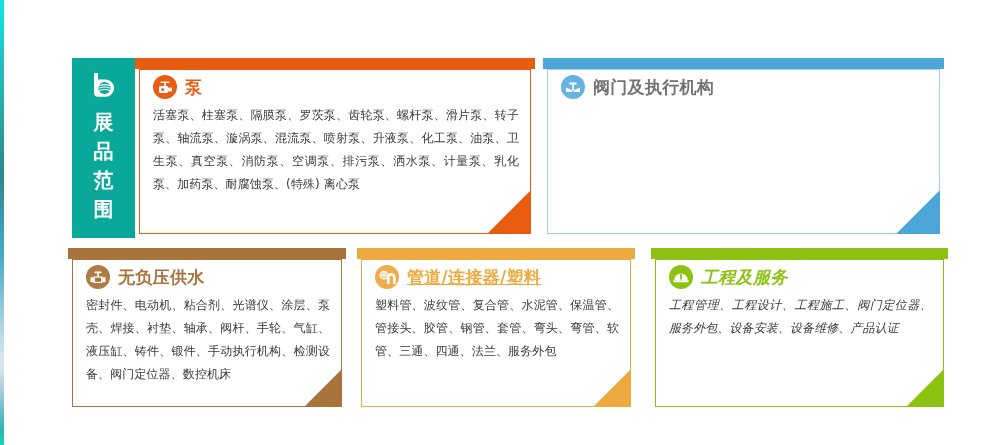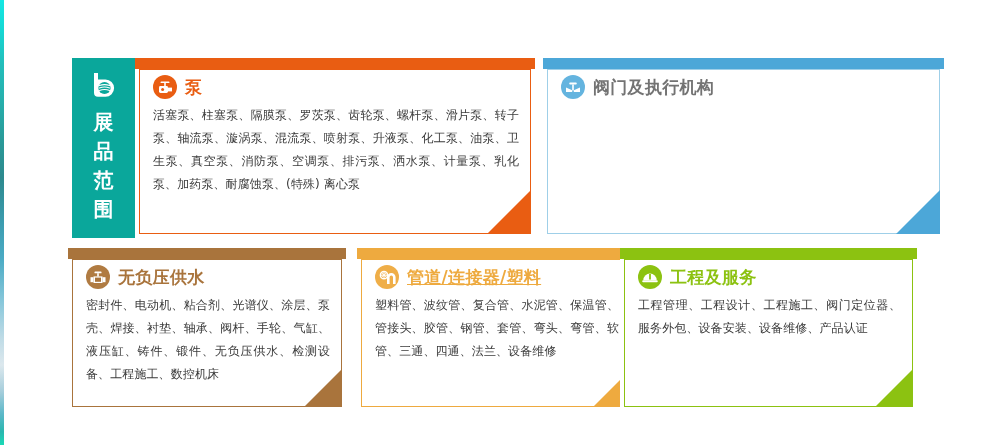--- a/index.html
+++ b/index.html
@@ -146,21 +146,21 @@
     letter-spacing: .1px;
     text-align: justify;
     text-justify: inter-ideograph;
   }
 
   
   #card-pumps     { left: 135px; top: 58px;  width: 400px; height: 180px; }
   #card-valves    { left: 543px; top: 58px;  width: 401px; height: 180px; }
   #card-fittings  { left: 68px;  top: 248px; width: 278px; height: 163px; }
   #card-pipes     { left: 357px; top: 248px; width: 278px; height: 163px; }
-  #card-services  { left: 620px; top: 248px; width: 297px; height: 163px; }
+  #card-services  { left: 651px; top: 248px; width: 297px; height: 163px; font-style: italic; }
 
   
   #card-pumps    .topbar { background: #e95d12; }
   #card-pumps    .frame  { border-color: #e95d12; }
   #card-pumps    .corner { border-width: 0 0 44px 44px; border-color: transparent transparent #e95d12 transparent; }
   #card-pumps    .ico    { background: #e95d12; }
   #card-pumps    .ttl    { color: #e95d12; }
 
   #card-valves   .topbar { background: #4ca7d8; }
   #card-valves   .frame  { border-color: #9fcfe8; }
@@ -265,40 +265,40 @@
             <rect x="4.5" y="12.2" width="3" height="5" fill="#ffffff"></rect>
             <rect x="16.5" y="12.2" width="3" height="5" fill="#ffffff"></rect>
             <path d="M7.5 11.4 h9 v6.6 h-9 z" fill="#ffffff"></path>
             <rect x="11.2" y="8.2" width="1.6" height="3.4" fill="#ffffff"></rect>
             <rect x="8.4" y="6.6" width="7.2" height="1.7" rx=".85" fill="#ffffff"></rect>
             <path d="M9 12.6 h6 v4.2 h-6 z" fill="#a9743c"></path>
           </svg>
         </span>
         <span class="ttl">无负压供水</span>
       </div>
-      <div class="body">密封件、电动机、粘合剂、光谱仪、涂层、泵壳、焊接、衬垫、轴承、阀杆、手轮、气缸、液压缸、铸件、锻件、无负压供水、检测设备、工程施工、数控机床</div>
+      <div class="body">密封件、电动机、粘合剂、光谱仪、涂层、泵壳、焊接、衬垫、轴承、阀杆、手轮、气缸、液压缸、铸件、锻件、手动执行机构、检测设备、阀门定位器、数控机床</div>
     </div>
   </div>
 
   <div class="card" id="card-pipes">
     <div class="topbar"></div>
     <div class="frame"></div>
     <div class="corner"></div>
     <div class="inner">
       <div class="head">
         <span class="ico">
           <svg width="24" height="24" viewBox="0 0 24 24">
             <circle cx="9" cy="10.2" r="3.6" fill="none" stroke="#ffffff" stroke-width="1.5"></circle>
             <path d="M9 6.8 L9 13.6 M5.7 10.2 L12.3 10.2 M6.7 7.9 L11.3 12.5 M11.3 7.9 L6.7 12.5" stroke="#ffffff" stroke-width="1"></path>
             <path d="M13.3 17.8 L13.3 12.3 a3 3 0 0 1 6 0 L19.3 17.8" fill="none" stroke="#ffffff" stroke-width="2.6" stroke-linecap="square"></path>
           </svg>
         </span>
         <span class="ttl">管道/连接器/塑料</span>
       </div>
-      <div class="body">塑料管、波纹管、复合管、水泥管、保温管、管接头、胶管、钢管、套管、弯头、弯管、软管、三通、四通、法兰、设备维修</div>
+      <div class="body">塑料管、波纹管、复合管、水泥管、保温管、管接头、胶管、钢管、套管、弯头、弯管、软管、三通、四通、法兰、服务外包</div>
     </div>
   </div>
 
   <div class="card" id="card-services">
     <div class="topbar"></div>
     <div class="frame"></div>
     <div class="corner"></div>
     <div class="inner">
       <div class="head">
         <span class="ico">

